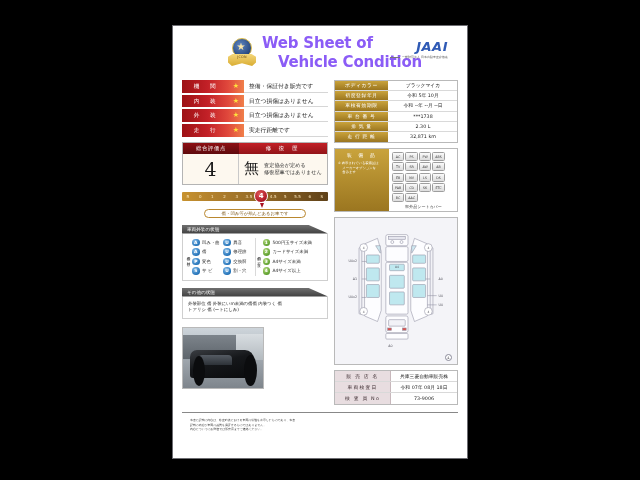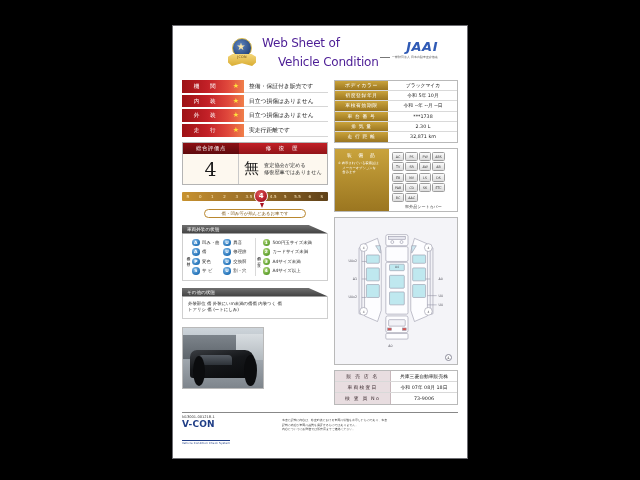--- a/index.html
+++ b/index.html
@@ -52,29 +52,29 @@
     width: 28px; height: 12px;
     background: linear-gradient(#f4d67a, #d9ad32);
     clip-path: polygon(0 22%, 16% 0, 84% 0, 100% 22%, 100% 70%, 86% 100%, 50% 78%, 14% 100%, 0 70%);
   }
   .emb-rib span {
     position:absolute; left:0; right:0; top:1px;
     text-align:center; font-size: 3.4px; color:#6b4c13; letter-spacing:.2px;
   }
   .title {
     position: absolute; left: 80px; top: 2px;
-    color: #4c1d95;
-    font-weight: 400;
-    font-size: 12px;
+    color: #8b5cf6;
+    font-weight: 700;
+    font-size: 15px;
     line-height: 19px;
     letter-spacing: -0.2px;
   }
   .title .l2 { margin-left: 16px; display:block; }
   .jaai {
-    position: absolute; right: 20px; top: 7px;
+    position: absolute; right: 10px; top: 7px;
     text-align: right;
   }
   .jaai .mark {
     color: #2f5ab5; font-weight: 800; font-size: 13px;
     letter-spacing: .5px; font-style: italic;
   }
   .jaai .sub {
     color: #4a4a4a; font-size: 2.9px; letter-spacing: .1px; margin-top: 1px;
   }
   .jaai .rule {
@@ -640,25 +640,20 @@
             </div>
             <div class="drow">
               <div class="dk">検 査 員 No</div>
               <div class="dv">73-9006</div>
             </div>
           </div>
       </div>
     </div>
 
     <div class="footer">
-      <div class="fLogo">
-        <div class="fCode">N13001-001218-1</div>
-        <div class="fVcon">V-CON</div>
-        <div class="fVsub">Vehicle Condition Check System</div>
-      </div>
       <div class="fText">
         <div>本書に記載の内容は、検査時点における車両の状態を表示したものであり、本書</div>
         <div>記載の内容が車両の品質を保証するものではありません。</div>
         <div>内容についてのお問合せは販売店までご連絡ください。</div>
       </div>
     </div>
 
   </div>
 </div>
 

